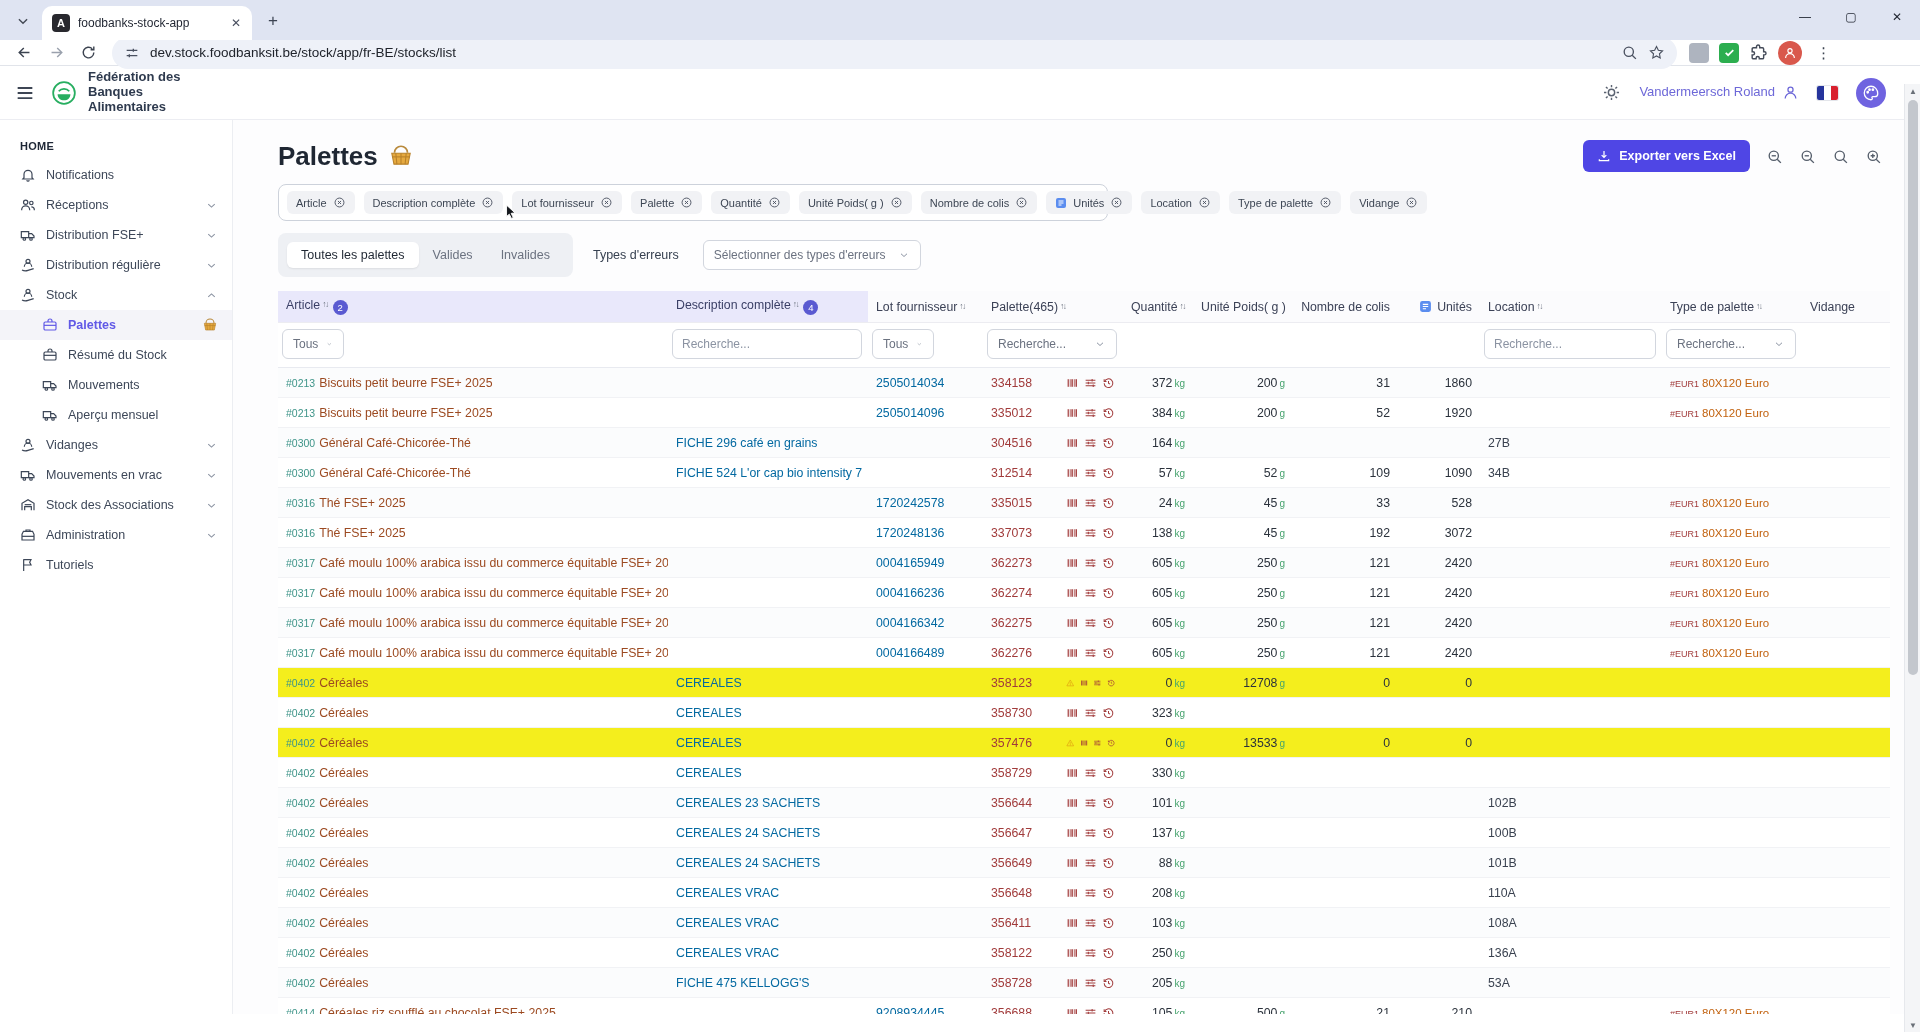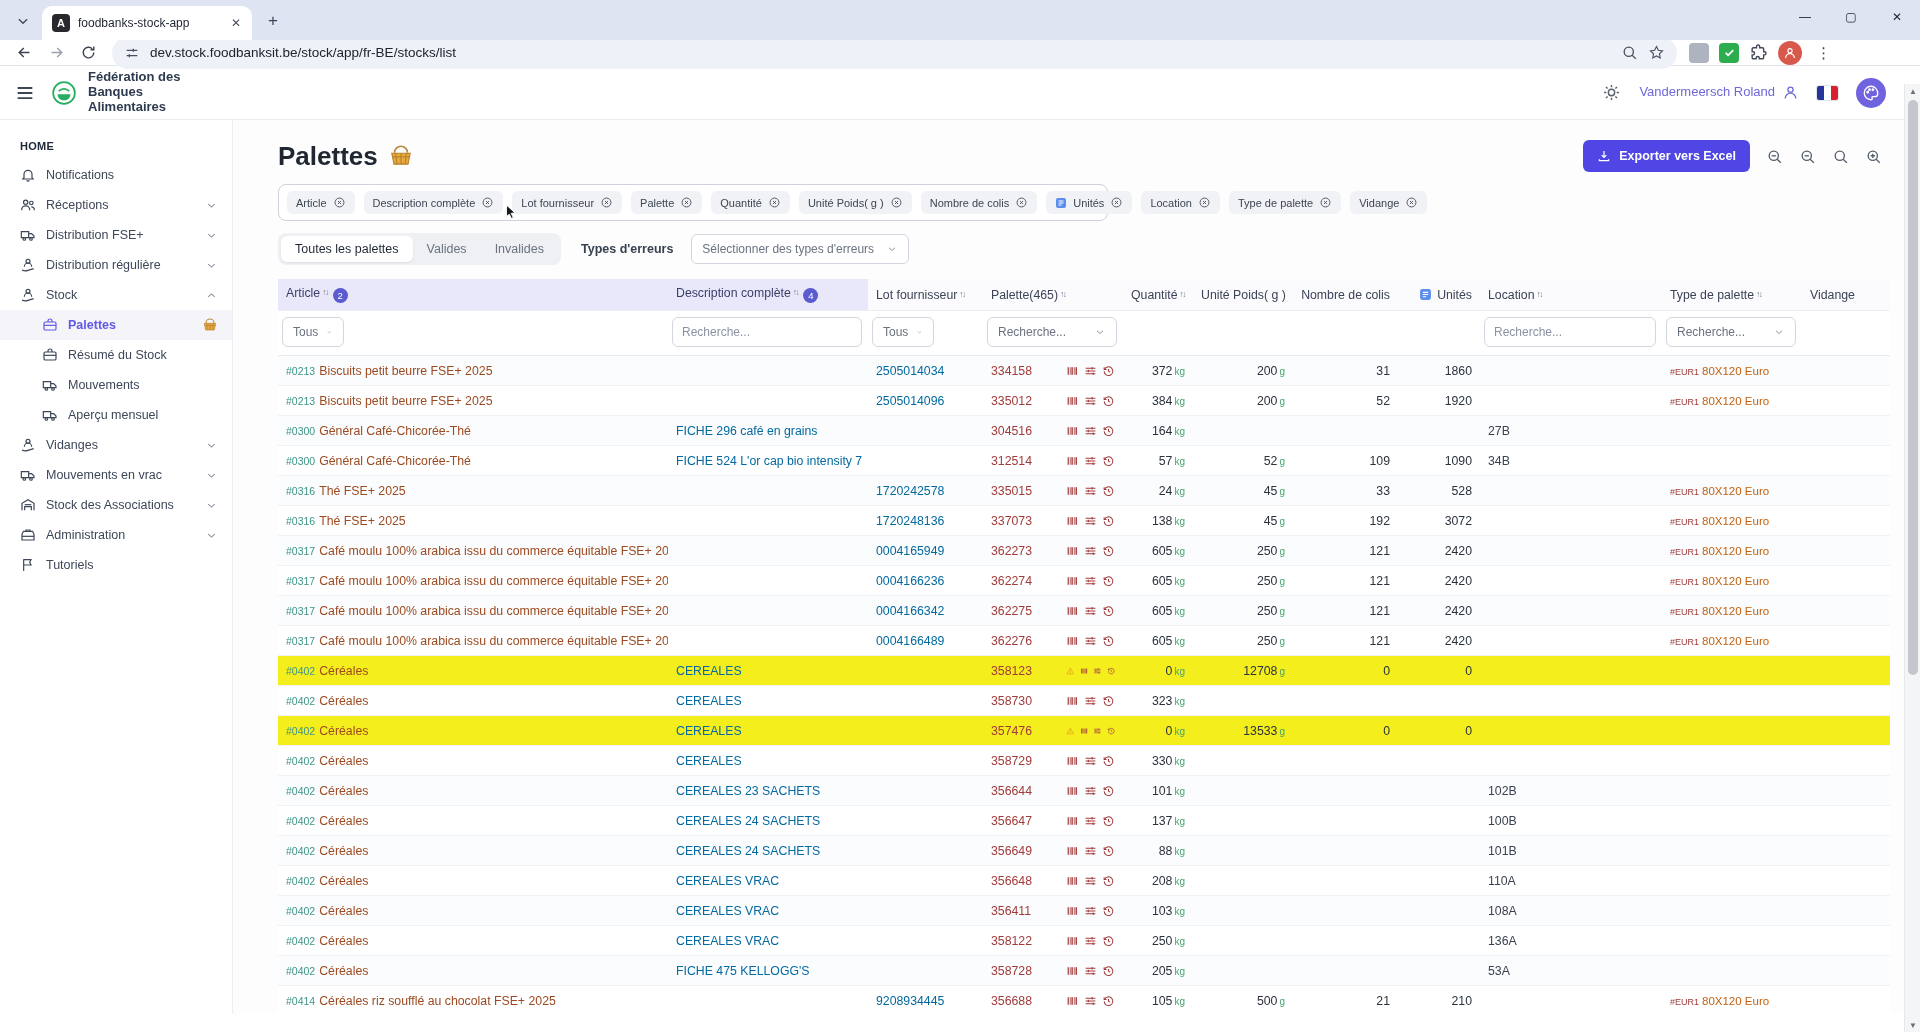--- a/index.html
+++ b/index.html
@@ -74,24 +74,24 @@
   .exportbtn .ic { width:14px; height:14px; }
   .zbtn { background:none; border:none; width:33px; height:30px; color:#555e6b; display:flex; align-items:center; justify-content:center; }
   .zbtn .ic { width:17px; height:17px; }
 
   .chipswrap { margin-top:12px; width:830px; border:1px solid #cdd2db; border-radius:8px; padding:6px 8px; display:flex; flex-wrap:nowrap; gap:9px; background:#fff; }
   .chip { background:#f1f2f5; border-radius:6px; padding:5px 9px; font-size:11px; color:#3d4654; display:flex; align-items:center; gap:6px; white-space:nowrap; }
   .chip .chipx { width:13px; height:13px; color:#4a5160; }
   .chip .chipic { width:12px; height:12px; }
 
   .tabsrow { margin-top:12px; display:flex; align-items:center; }
-  .seg { background:#eef0f4; border-radius:8px; padding:3px; display:flex; }
+  .seg { background:#eef0f4; border-radius:8px; padding:9px; display:flex; }
   .tab-btn { border:none; background:none; font-family:inherit; font-size:12.5px; color:#6b7280; padding:6px 14px; border-radius:6px; }
   .tab-btn.on { background:#fff; color:#1f2733; box-shadow:0 1px 2px rgba(0,0,0,.08); }
-  .errlabel { font-size:12.5px; color:#374151; margin:0 18px 0 20px;font-weight:bold; }
+  .errlabel { font-size:12.5px; color:#374151; margin:0 24px 0 20px; }
   .sel { background:#fff; border:1px solid #d2d6de; border-radius:6px; font-family:inherit; font-size:12px; color:#6b7280; display:flex; align-items:center; gap:8px; padding:7px 10px; }
   .sel .chev { width:12px; height:12px; color:#8b93a2; }
   .errsel { width:218px; justify-content:space-between; }
 
   
   table.grid { margin-top:14px; border-collapse:collapse; table-layout:fixed; width:1612px; font-size:12.3px; }
   .grid th { font-weight:normal; text-align:left; font-size:12.3px; color:#3c4257; padding:7px 8px; background:#fbfbfd; border-bottom:1px solid #ececf1; white-space:nowrap; }
   .grid th.sorted { background:#e9e8fb; color:#3a3f66;margin-top:28px; }
   .grid th.r, .grid td.r { text-align:right; }
   .sorticon { font-size:8.5px; letter-spacing:-1.5px; color:#6f7683; margin-left:2px; vertical-align:2px; }

